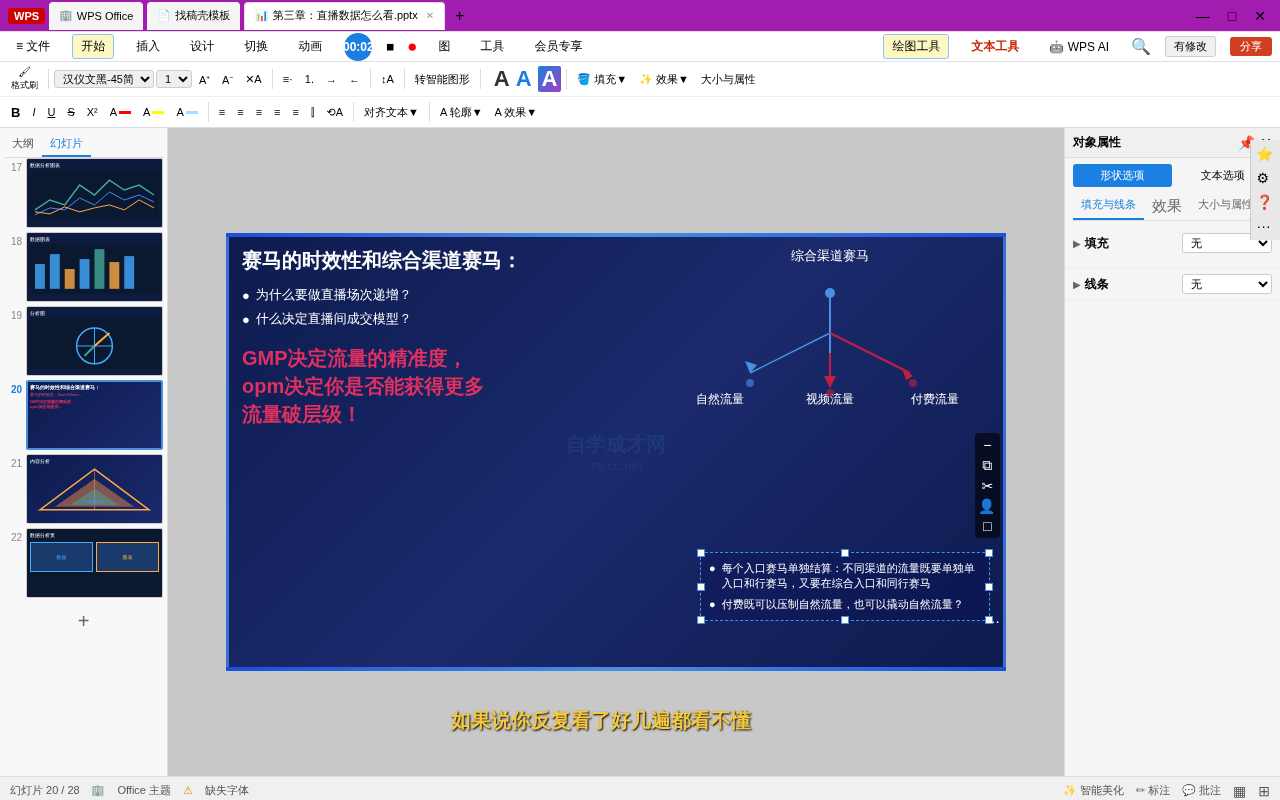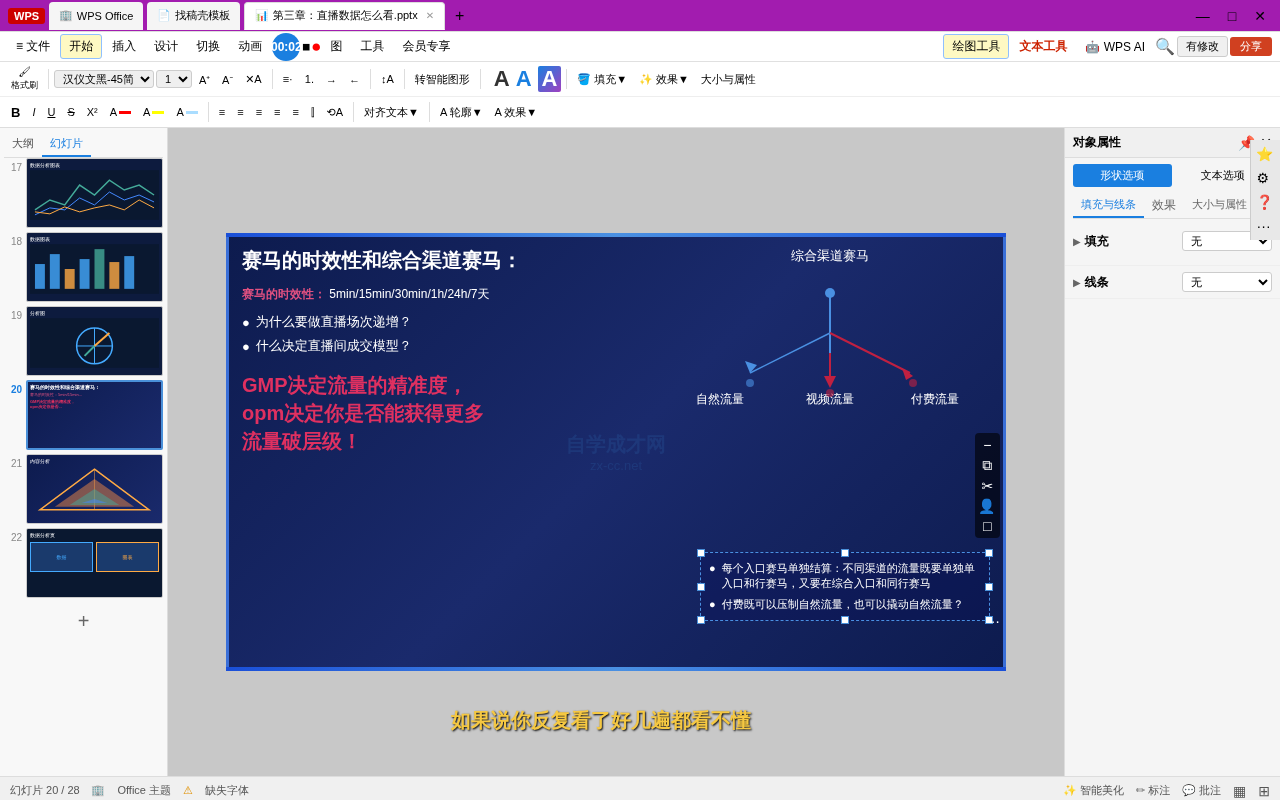--- a/index.html
+++ b/index.html
@@ -7,21 +7,21 @@
 
     
     #titlebar { display: flex; align-items: center; background: #a21caf; height: 32px; border-bottom: 1px solid #ddd; padding: 0 8px; gap: 4px; }
     .tab-item { display: flex; align-items: center; padding: 4px 10px; border-radius: 4px 4px 0 0; font-size: 12px; cursor: pointer; gap: 4px; height: 28px; }
     .tab-item.active { background: #fff; border: 1px solid #ddd; border-bottom: 1px solid #fff; }
     .tab-item:not(.active) { background: #f5f5f5; }
     .tab-close { color: #999; font-size: 10px; margin-left: 4px; cursor: pointer; }
     .window-controls { margin-left: auto; display: flex; gap: 6px; align-items: center; }
 
     
-    #menubar { display: flex; align-items: center; background: #fff; height: 30px; padding: 0 8px; border-bottom: 1px solid #e0e0e0; gap: 2px; }
+    #menubar { display: flex; align-items: center; background: #fff; height: 30px; padding: 0 8px; border-bottom: 1px solid #e0e0e0; gap: 14px; }
     .menu-item { padding: 3px 8px; font-size: 12px; cursor: pointer; border-radius: 3px; }
 
     
     #toolbar-area { background: #fff; border-bottom: 1px solid #ddd; }
     .toolbar-row { display: flex; align-items: center; padding: 2px 6px; min-height: 30px; gap: 2px; border-bottom: 1px solid #eee; }
     .toolbar-row:last-child { border-bottom: none; }
     .tb-btn { display: flex; align-items: center; justify-content: center; padding: 2px 5px; cursor: pointer; border-radius: 3px; font-size: 11px; gap: 2px; min-height: 22px; }
     .tb-sep { width: 1px; height: 20px; background: #ddd; margin: 0 3px; }
     .tb-active { background: #fef9c3; border: 1px solid #90c0ff; }
 
@@ -379,24 +379,20 @@
       <div class="slide-bg">
         <div class="slide-border"></div>
 
         <div style="position:absolute;top:0;left:0;right:0;height:4px;background:linear-gradient(90deg,#1a4fd8,#4a90e2,#1a4fd8);"></div>
         <div style="position:absolute;bottom:0;left:0;right:0;height:4px;background:linear-gradient(90deg,#1a4fd8,#4a90e2,#1a4fd8);"></div>
 
         <div style="position:absolute;top:14px;left:16px;right:340px;">
 
           <div style="font-size:20px;font-weight:bold;color:#fff;margin-bottom:12px;">赛马的时效性和综合渠道赛马：</div>
 
-          <div style="margin-bottom:10px;font-size:12px;">
-            <span style="color:#e05080;font-weight:bold;">赛马的时效性：</span>
-            <span style="color:#fff;">5min/15min/30min/1h/24h/7天</span>
-          </div>
 
           <div class="bullet">
             <span class="bullet-dot">●</span>
             <span>为什么要做直播场次递增？</span>
           </div>
           <div class="bullet">
             <span class="bullet-dot">●</span>
             <span>什么决定直播间成交模型？</span>
           </div>
 
@@ -489,21 +485,21 @@
       </div>
     </div>
 
     <div class="rp-tabs">
       <div class="rp-tab active">形状选项</div>
       <div class="rp-tab">文本选项</div>
     </div>
 
     <div style="display:flex;gap:0;border-bottom:1px solid #ddd;margin:0 8px 6px;">
       <div style="font-size:11px;padding:4px 8px;border-bottom:2px solid #1a7fe0;color:#1a7fe0;cursor:pointer;">填充与线条</div>
-      <div style="font-size:12px;padding:4px 8px;color:#666;cursor:pointer;">效果</div>
+      <div style="font-size:15px;padding:4px 8px;color:#666;cursor:pointer;">效果</div>
       <div style="font-size:11px;padding:4px 8px;color:#666;cursor:pointer;">大小与属性</div>
     </div>
 
     <div class="rp-section">
       <div style="display:flex;align-items:center;gap:4px;margin-bottom:8px;">
         <span style="font-size:10px;color:#666;">▶</span>
         <span style="font-size:12px;font-weight:bold;">填充</span>
         <div style="flex:1;"></div>
         <select class="rp-select">
           <option>无</option>

